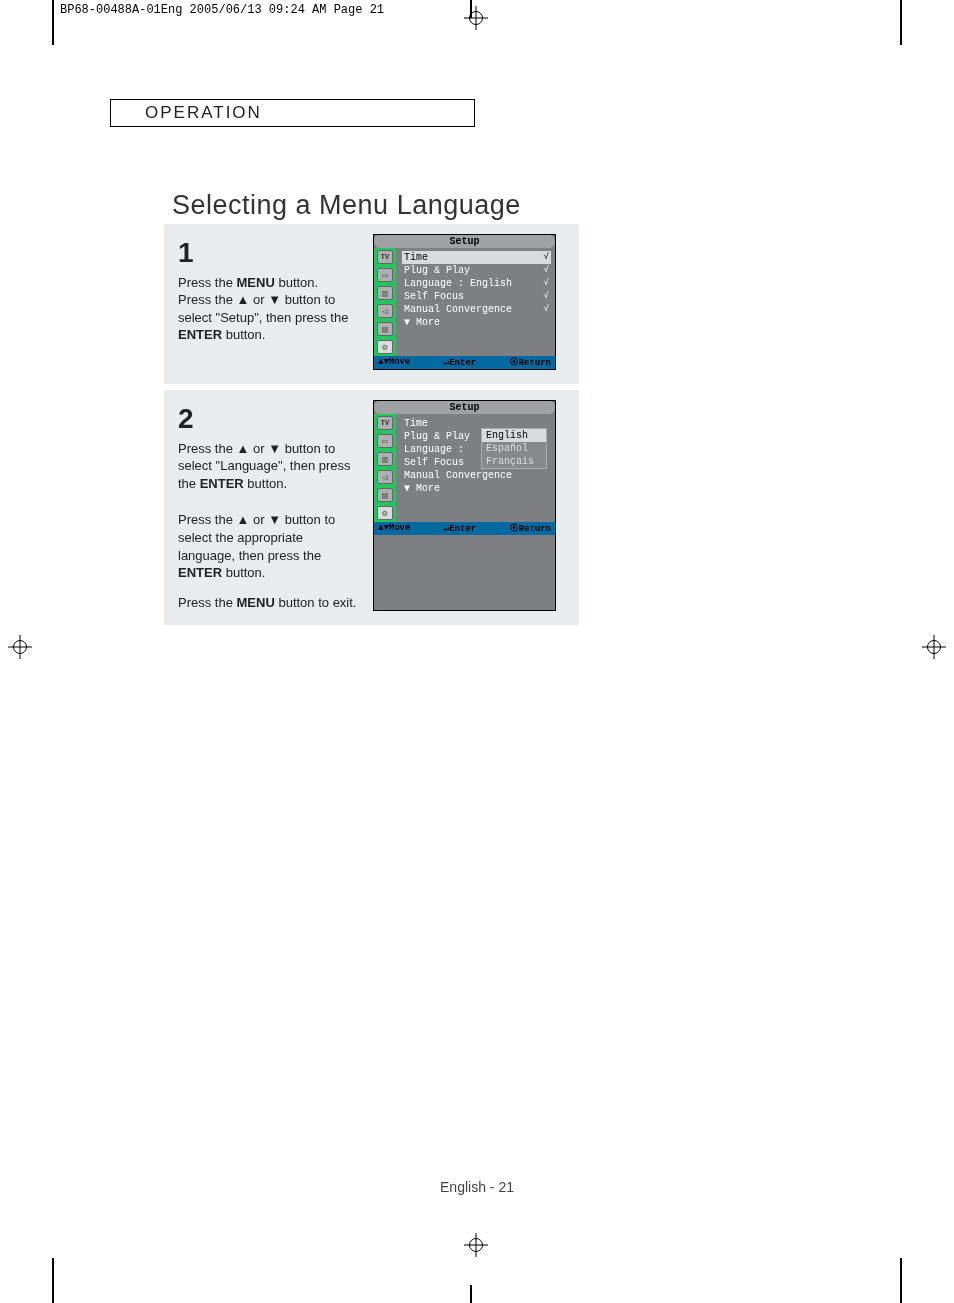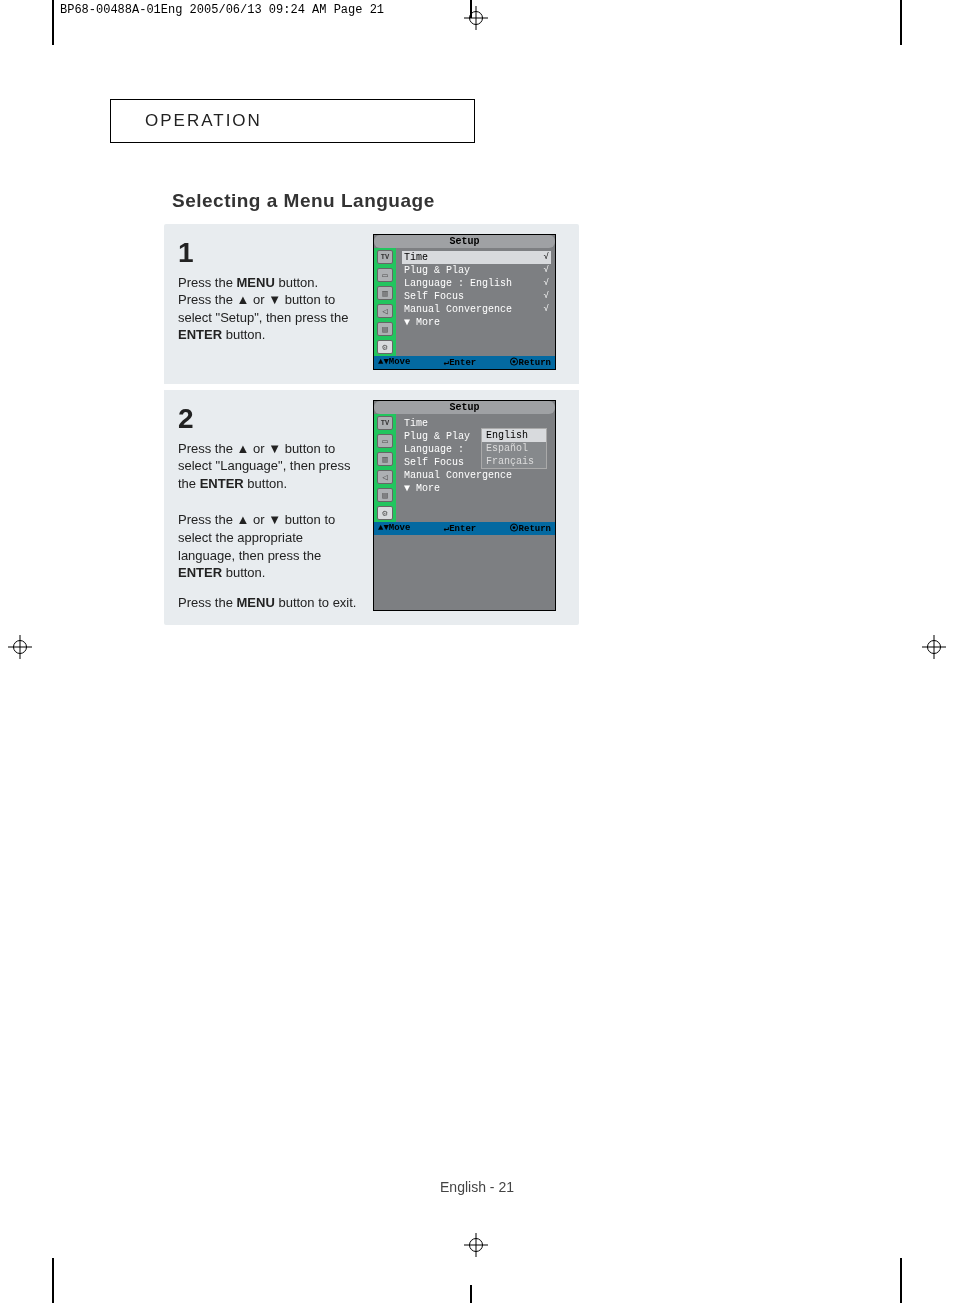--- a/index.html
+++ b/index.html
@@ -40,35 +40,35 @@
     width: 100%;
     text-align: center;
     font-size: 14px;
     color: #444;
   }
 
   
   .section-box {
     position: absolute;
     top: 99px; left: 110px;
-    width: 365px; height: 44px;
+    width: 365px; height: 28px;
     border: 1px solid #000;
     display: flex; align-items: center;
     padding-left: 34px;
     font-variant: small-caps;
     font-size: 17px;
     letter-spacing: 2px;
     color: #222;
   }
 
   .page-title {
     position: absolute;
     top: 190px; left: 172px;
-    font-size: 19px;
-    font-weight: bold;
+    font-size: 27px;
+    font-weight: normal;
     color: #333;
     letter-spacing: 0.5px;
   }
 
   
   .steps-area {
     position: absolute;
     top: 224px; left: 164px;
     width: 415px;
     background: #e8ecef;

